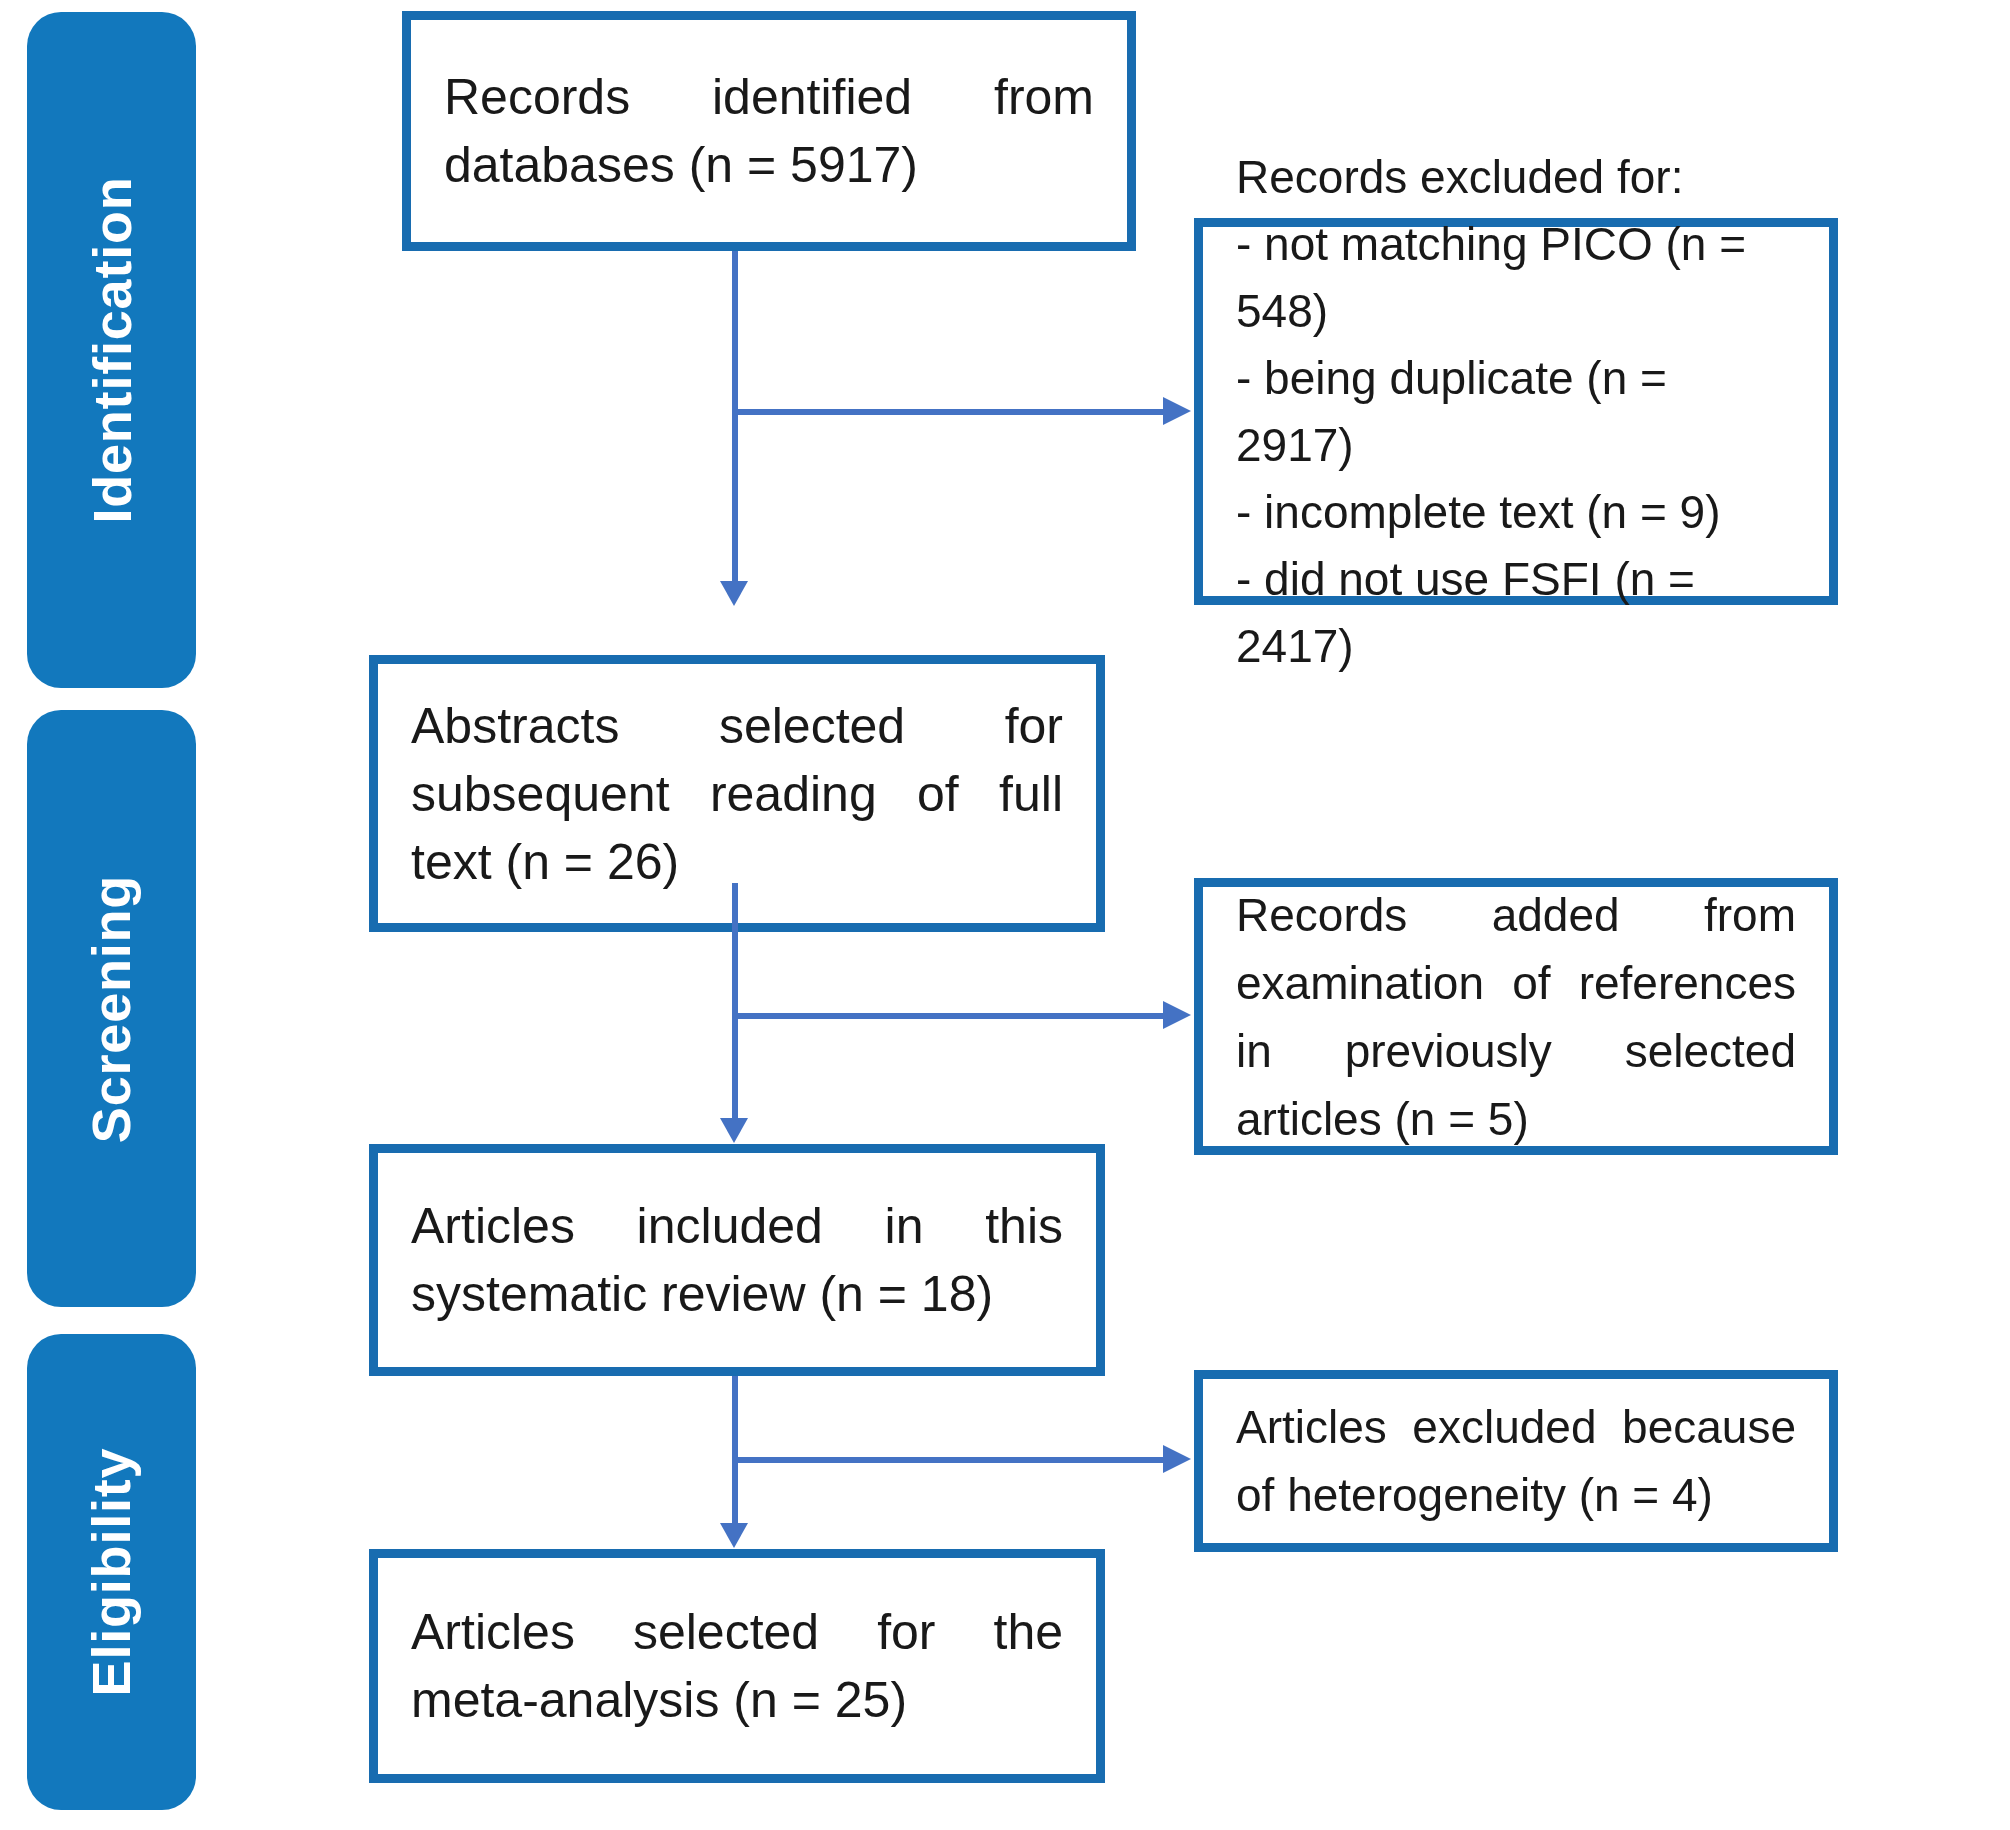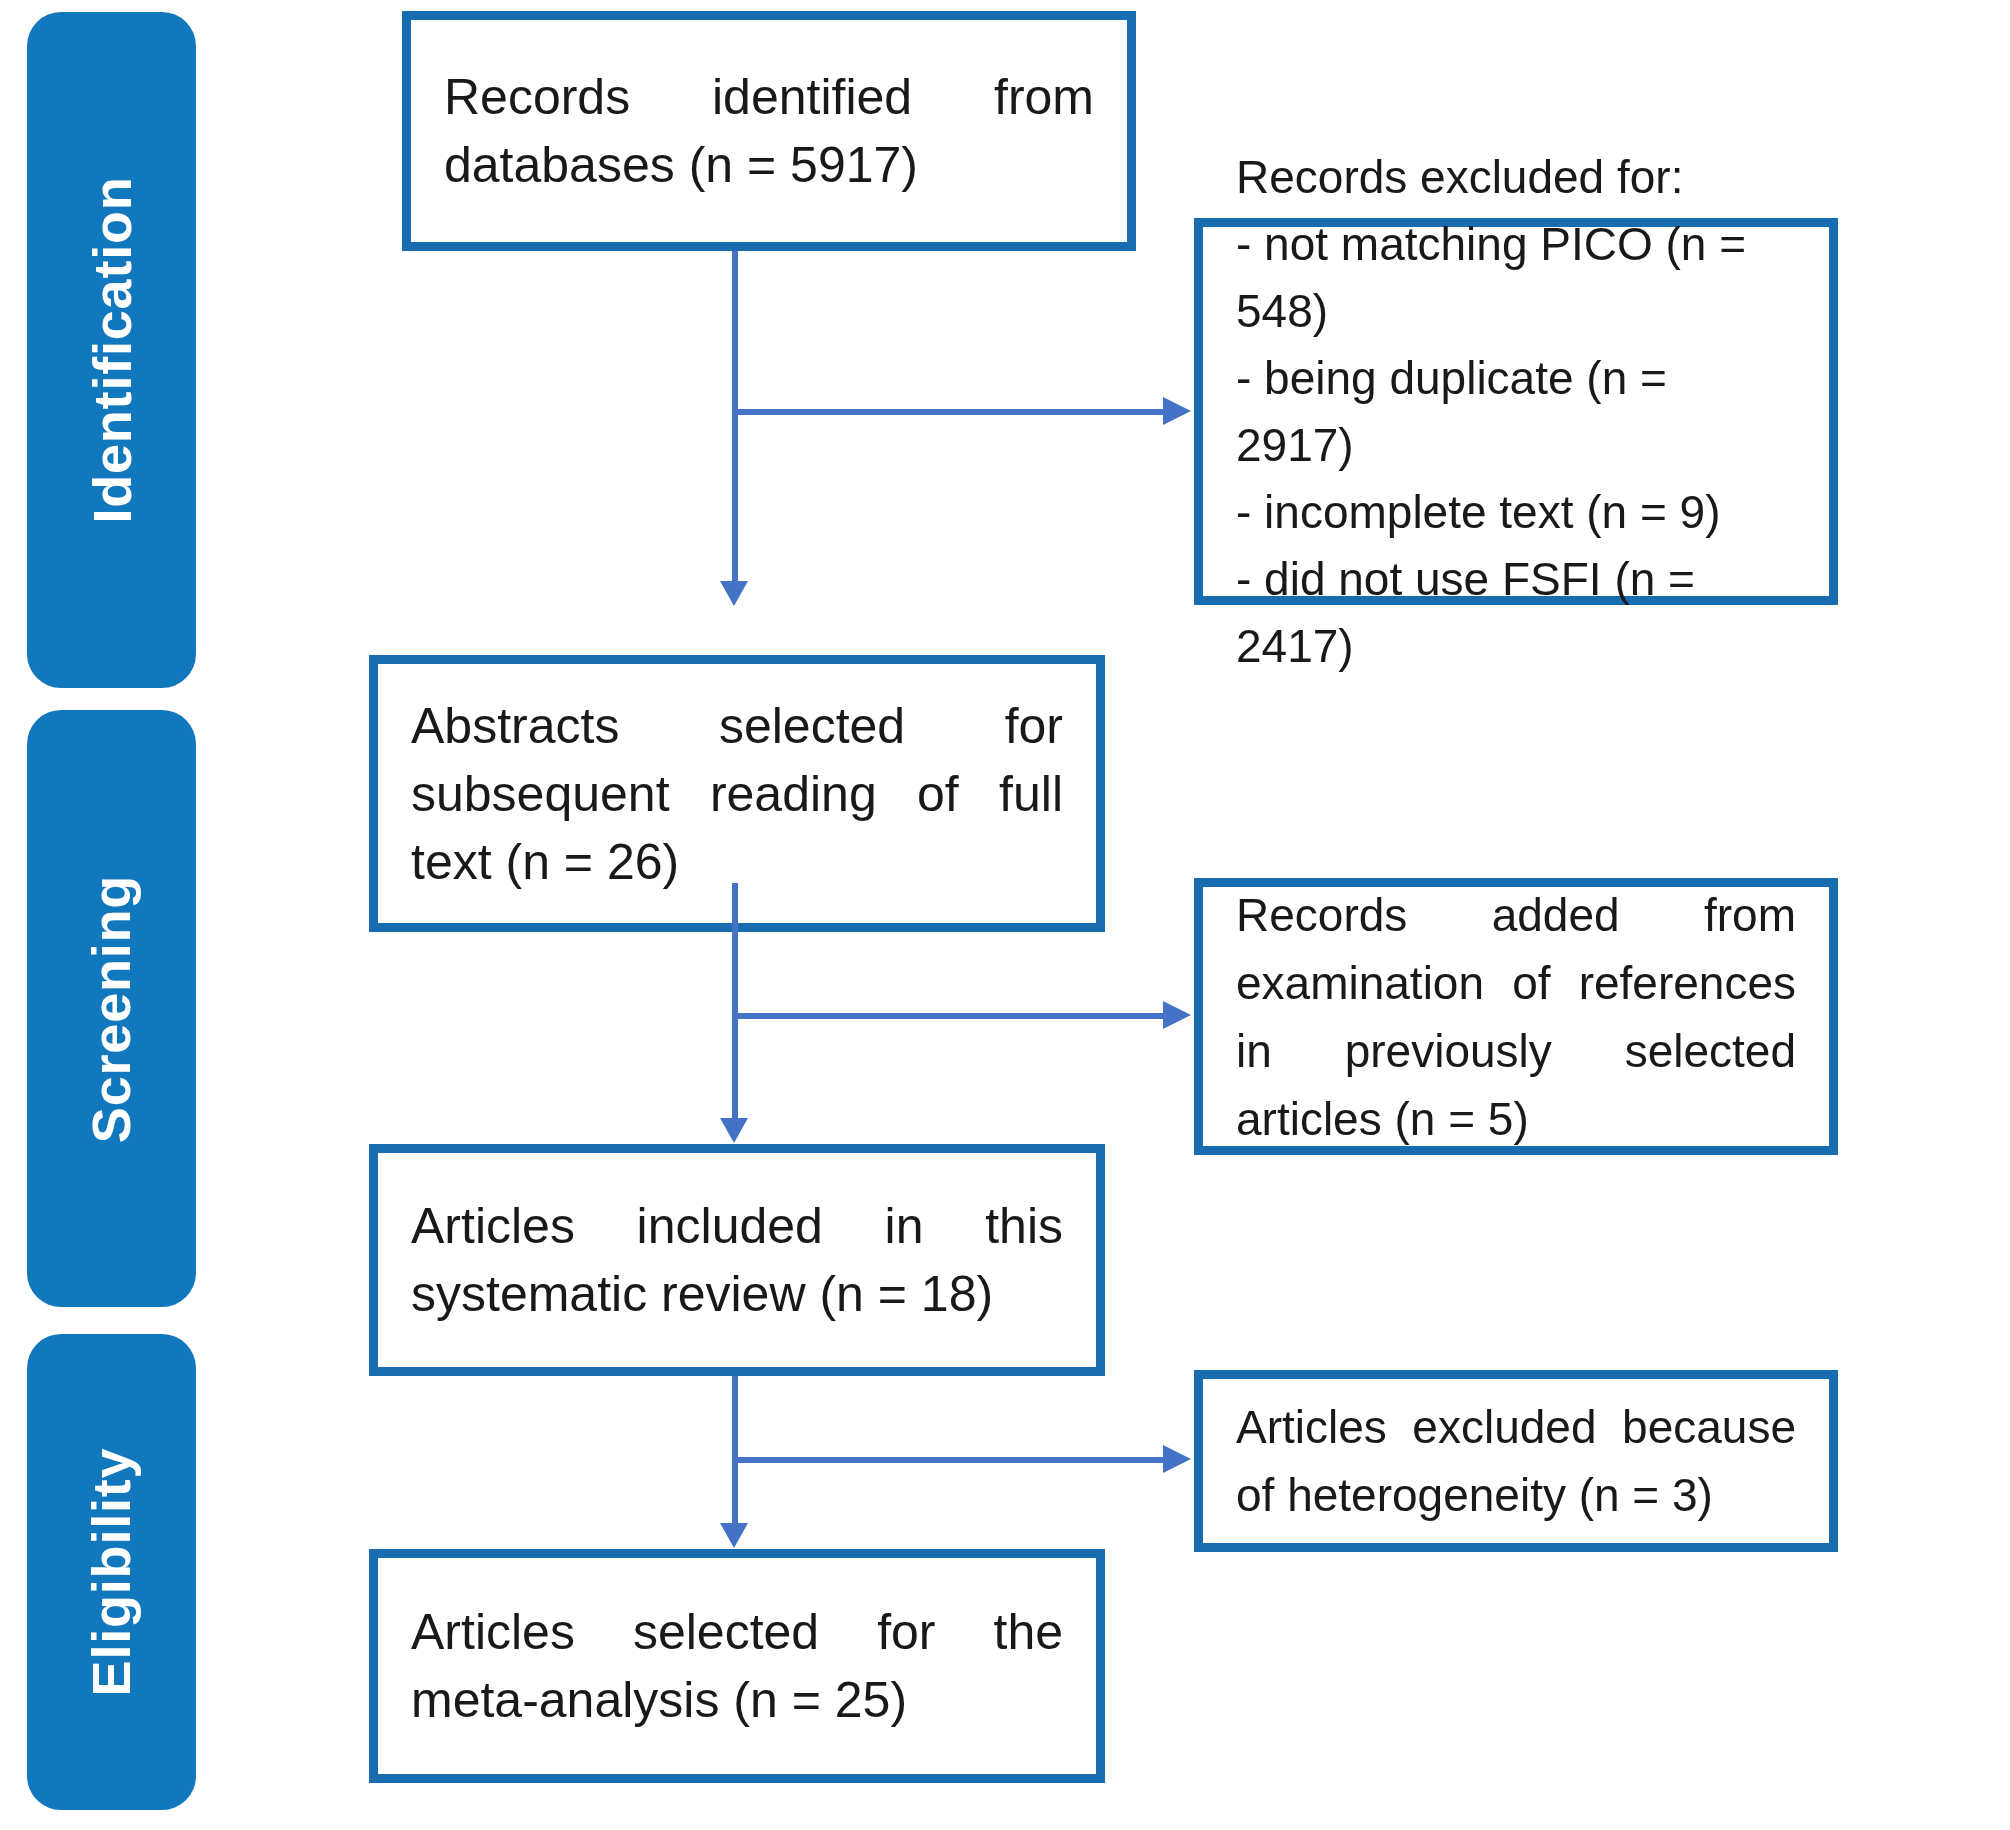--- a/index.html
+++ b/index.html
@@ -144,21 +144,21 @@
       <div>- not matching PICO (n = 548)</div>
       <div>- being duplicate (n = 2917)</div>
       <div>- incomplete text (n = 9)</div>
       <div>- did not use FSFI (n = 2417)</div>
     </div>
   </div>
   <div class="sbox" id="box-records-added">
     <div class="txt">Records added from examination of references in previously selected articles (n = 5)</div>
   </div>
   <div class="sbox" id="box-articles-excluded">
-    <div class="txt">Articles excluded because of heterogeneity (n = 3)</div>
+    <div class="txt">Articles excluded because of heterogeneity (n = 4)</div>
   </div>
 
   <div class="vline" id="v1"></div>
   <div class="head-down" id="v1h"></div>
   <div class="hline" id="h1"></div>
   <div class="head-right" id="h1h"></div>
 
   <div class="vline" id="v2"></div>
   <div class="head-down" id="v2h"></div>
   <div class="hline" id="h2"></div>

